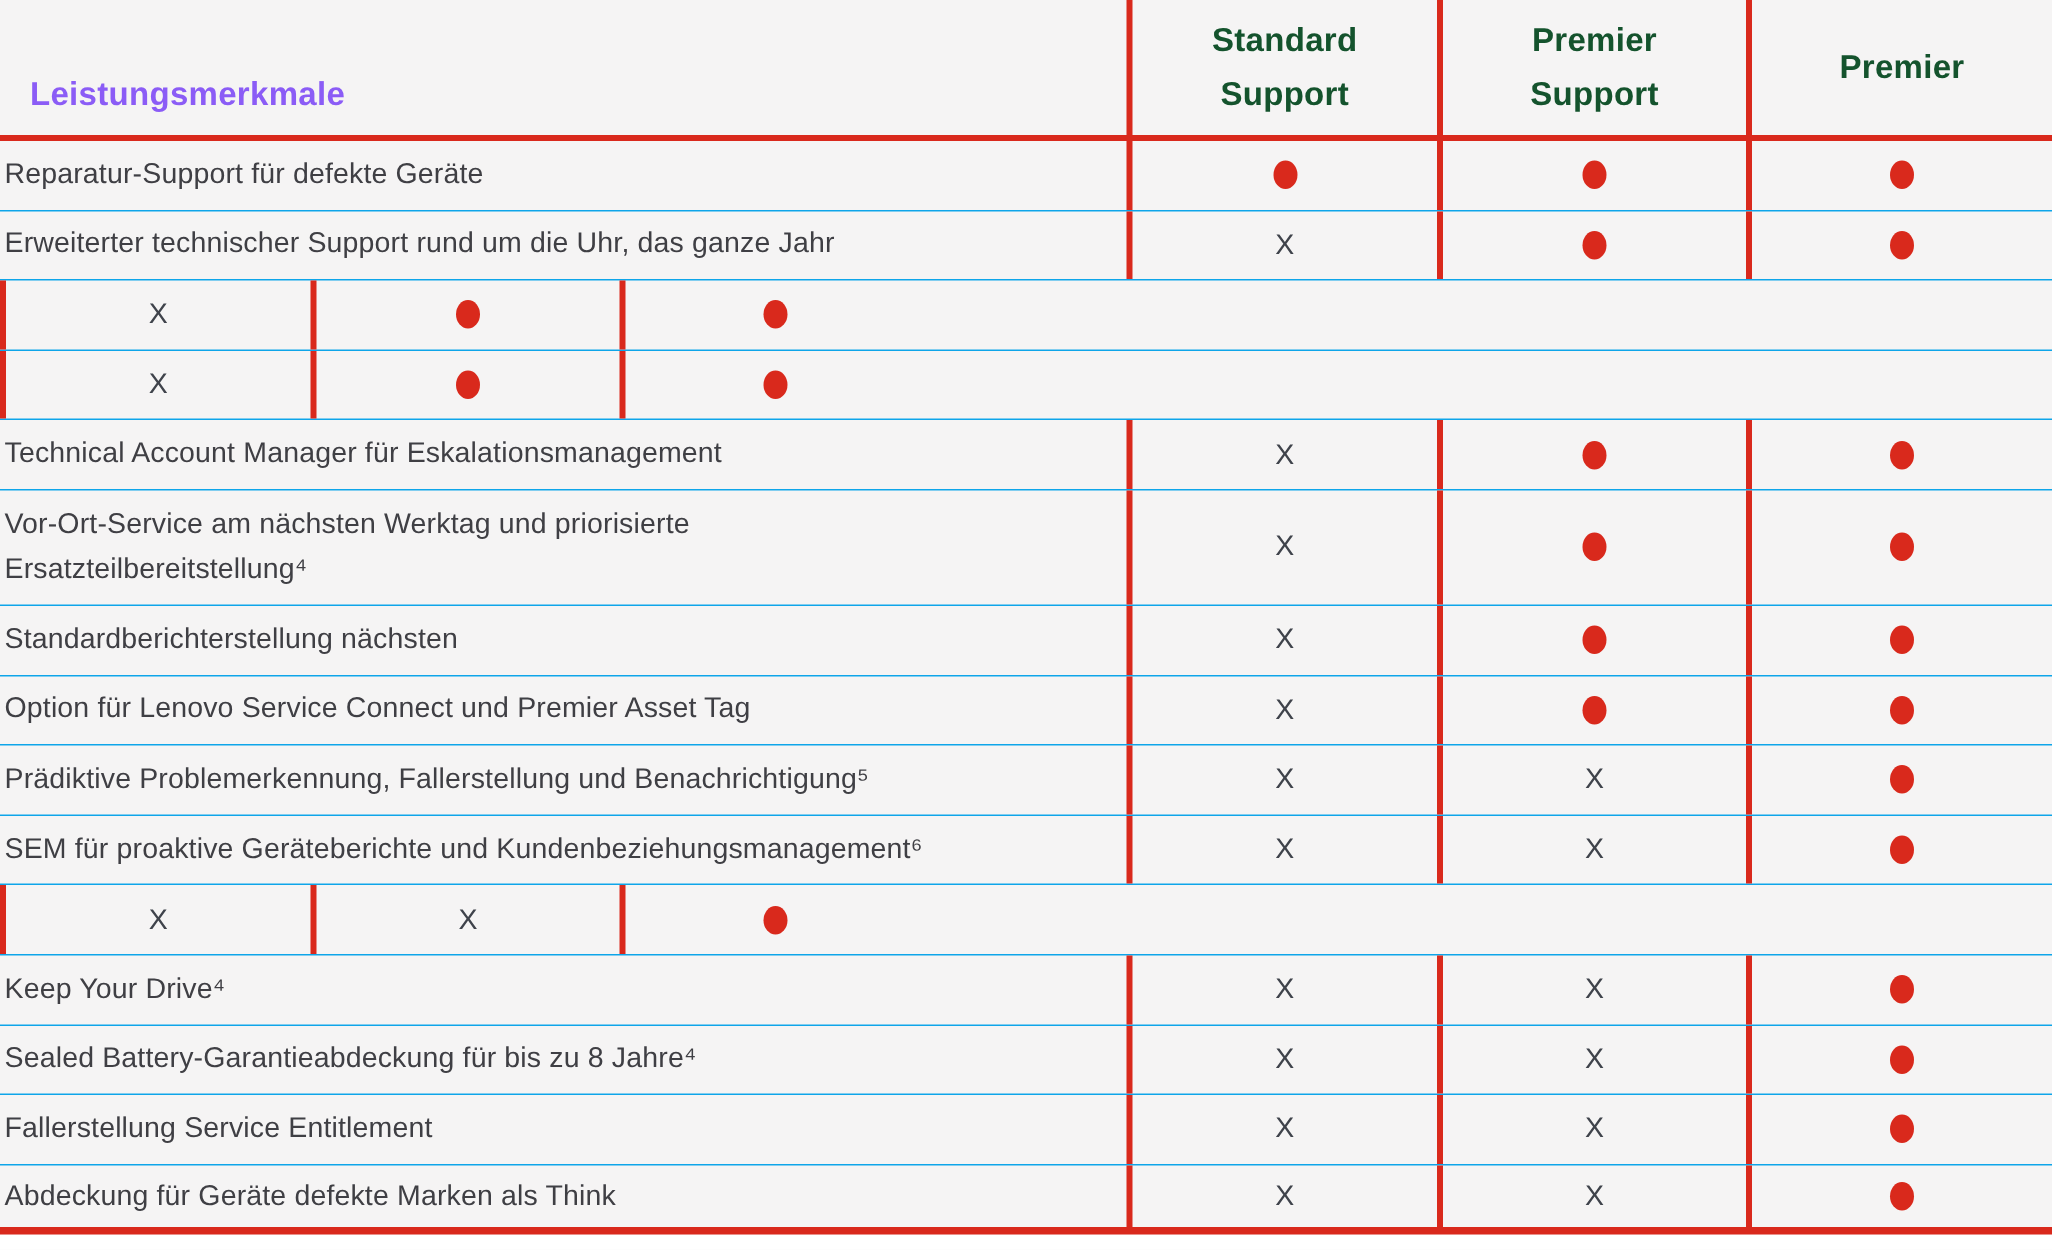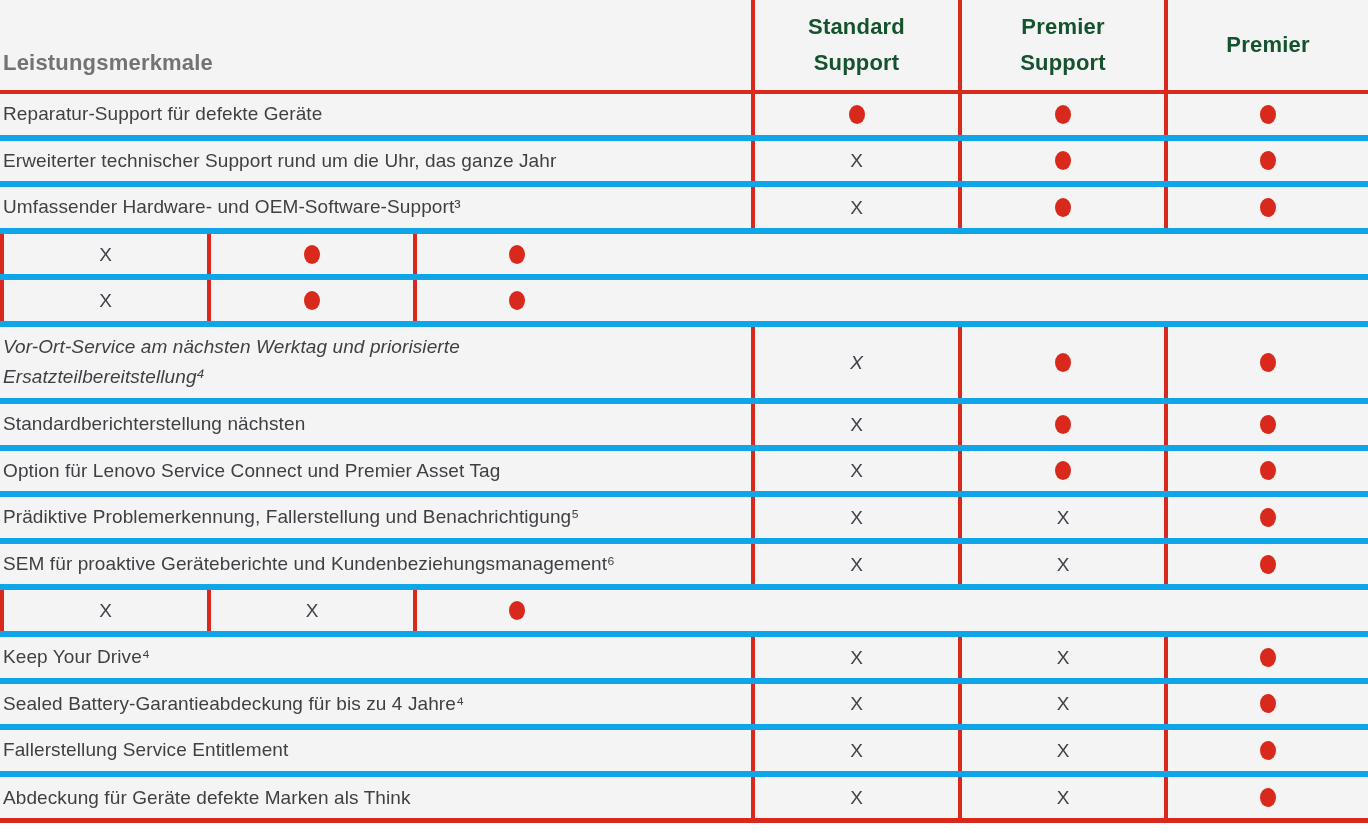--- a/index.html
+++ b/index.html
@@ -20,30 +20,30 @@
     top: 0; left: 0;
     width: 1368px;
     background: #f5f4f4;
     display: flex;
     flex-direction: column;
   }
 
   .trow {
     display: flex;
     width: 100%;
-    border-bottom: 6px solid #0ea5e9;
+    border-bottom: 1px solid #0ea5e9;
   }
 
   .trow.header-row {
     height: 94px;
     border-bottom: 4px solid #d9291c;
   }
 
   .trow.body-row { height: 46.6px; }
-  .trow.body-row.tall { height: 77px; font-style: italic; }
+  .trow.body-row.tall { height: 77px; }
   .trow.body-row.last { border-bottom: 5px solid #d9291c; }
 
   .cell { height: 100%; }
 
   .feature-col { width: 751px; display: flex; align-items: center; }
   .plan-col {
     width: 207px;
     border-left: 4px solid #d9291c;
     display: flex;
     align-items: center;
@@ -53,22 +53,22 @@
   .plan-col.c3 { width: 204px; }
 
   .header-row .feature-col {
     align-items: flex-end;
     padding-bottom: 14px;
   }
 
   .feature-heading {
     font-size: 22px;
     font-weight: bold;
-    color: #737373;
-    padding-left: 3px;
+    color: #8b5cf6;
+    padding-left: 20px;
     letter-spacing: 0.2px;
   }
 
   .plan-heading {
     display: flex;
     flex-direction: column;
     align-items: center;
     justify-content: center;
     font-size: 22px;
     font-weight: bold;
@@ -155,47 +155,47 @@
           </div>
     <div class="cell plan-col c2 mark-cell">
             <span class="dot"></span>
           </div>
     <div class="cell plan-col c3 mark-cell">
             <span class="dot"></span>
           </div>
   </div>
 
   <div class="trow body-row">
-    <div class="cell feature-col">
-      <span class="feature-label">Umfassender Hardware- und OEM-Software-Support³</span>
-    </div>
-    <div class="cell plan-col c1 mark-cell">
-            <span class="xmark">X</span>
-          </div>
-    <div class="cell plan-col c2 mark-cell">
-            <span class="dot"></span>
-          </div>
-    <div class="cell plan-col c3 mark-cell">
-            <span class="dot"></span>
-          </div>
-  </div>
-
-  <div class="trow body-row">
-    <div class="cell plan-col c1 mark-cell">
-            <span class="xmark">X</span>
-          </div>
-    <div class="cell plan-col c2 mark-cell">
-            <span class="dot"></span>
-          </div>
-    <div class="cell plan-col c3 mark-cell">
-            <span class="dot"></span>
-          </div>
-  </div>
-
-  <div class="trow body-row">
+    <div class="cell plan-col c1 mark-cell">
+            <span class="xmark">X</span>
+          </div>
+    <div class="cell plan-col c2 mark-cell">
+            <span class="dot"></span>
+          </div>
+    <div class="cell plan-col c3 mark-cell">
+            <span class="dot"></span>
+          </div>
+  </div>
+
+  <div class="trow body-row">
+    <div class="cell plan-col c1 mark-cell">
+            <span class="xmark">X</span>
+          </div>
+    <div class="cell plan-col c2 mark-cell">
+            <span class="dot"></span>
+          </div>
+    <div class="cell plan-col c3 mark-cell">
+            <span class="dot"></span>
+          </div>
+  </div>
+
+  <div class="trow body-row">
+    <div class="cell feature-col">
+      <span class="feature-label">Technical Account Manager für Eskalationsmanagement</span>
+    </div>
     <div class="cell plan-col c1 mark-cell">
             <span class="xmark">X</span>
           </div>
     <div class="cell plan-col c2 mark-cell">
             <span class="dot"></span>
           </div>
     <div class="cell plan-col c3 mark-cell">
             <span class="dot"></span>
           </div>
   </div>
@@ -298,21 +298,21 @@
     <div class="cell plan-col c2 mark-cell">
             <span class="xmark">X</span>
           </div>
     <div class="cell plan-col c3 mark-cell">
             <span class="dot"></span>
           </div>
   </div>
 
   <div class="trow body-row">
     <div class="cell feature-col">
-      <span class="feature-label">Sealed Battery-Garantieabdeckung für bis zu 4 Jahre⁴</span>
+      <span class="feature-label">Sealed Battery-Garantieabdeckung für bis zu 8 Jahre⁴</span>
     </div>
     <div class="cell plan-col c1 mark-cell">
             <span class="xmark">X</span>
           </div>
     <div class="cell plan-col c2 mark-cell">
             <span class="xmark">X</span>
           </div>
     <div class="cell plan-col c3 mark-cell">
             <span class="dot"></span>
           </div>

